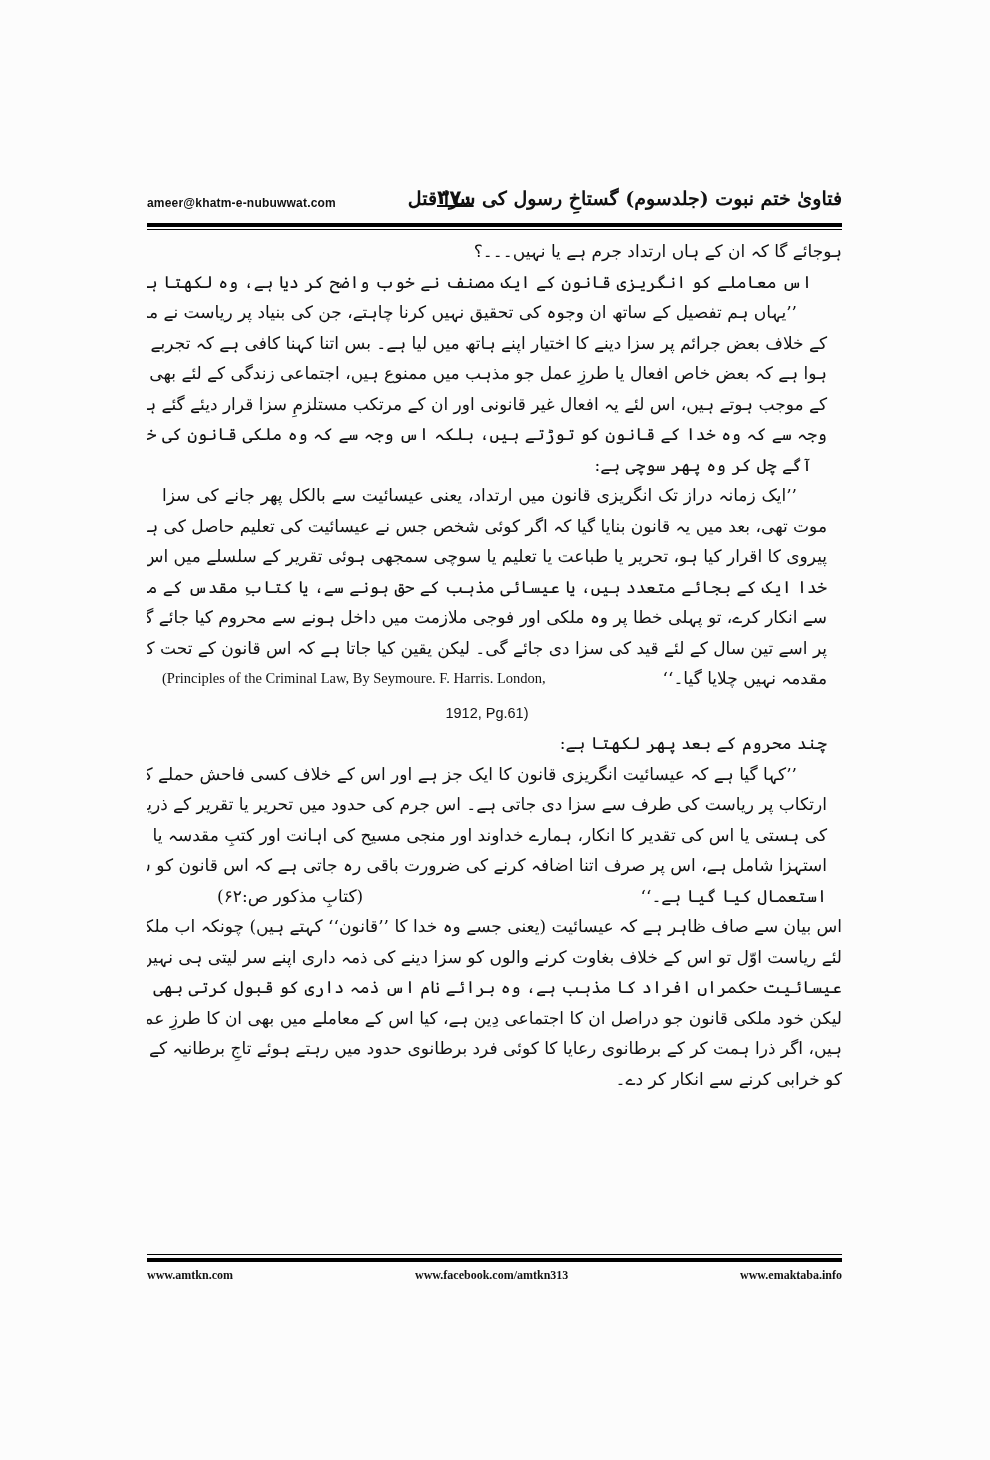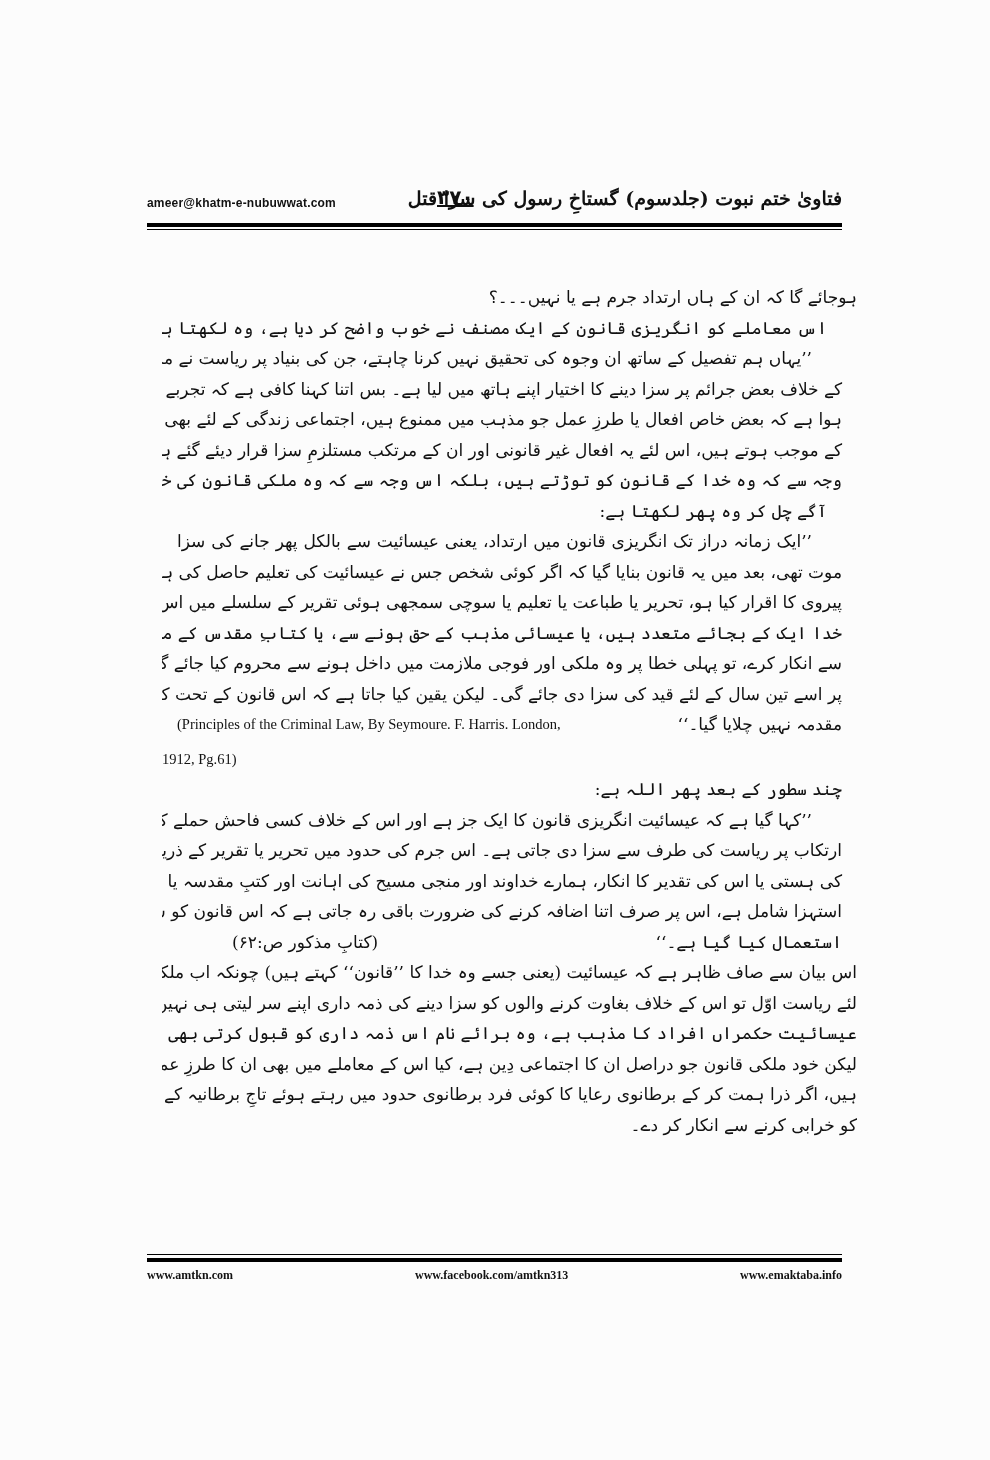--- a/index.html
+++ b/index.html
@@ -11,29 +11,29 @@
   .page { position: absolute; left: 147px; top: 0; width: 695px; height: 1460px; }
 
   .header { position: absolute; top: 183px; left: 0; width: 695px; height: 30px; }
   .header .email { position: absolute; left: 0; top: 13px; font-family: "Liberation Sans", sans-serif; font-weight: bold; font-size: 12px; letter-spacing: 0.2px; }
   .header .pageno { position: absolute; left: 290px; top: 2px; font-family: "DejaVu Sans", sans-serif; font-weight: bold; font-size: 20px; direction: rtl; text-decoration: underline; }
   .header .book-title { position: absolute; right: 0; top: 4px; font-family: "DejaVu Serif", serif; font-size: 19px; direction: rtl; font-weight: bold; }
 
   .rule-thick { position: absolute; left: 0; width: 695px; height: 4px; background: #000; }
   .rule-thin { position: absolute; left: 0; width: 695px; height: 1px; background: #000; }
 
-  .body-text { position: absolute; left: 15px; top: 236px; width: 695px; direction: rtl; text-align: justify; margin-top: 46px; }
+  .body-text { position: absolute; left: 0; top: 236px; width: 695px; direction: rtl; text-align: justify; }
   .line { font-size: 17px; line-height: 30.5px; height: 30.5px; white-space: nowrap; overflow: hidden; text-align: right; }
   .line.justify { text-align: justify; text-align-last: justify; }
   .indent1 { padding-right: 30px; }
   .quote { padding-right: 45px; padding-left: 15px; }
   .mixed { display: flex; justify-content: space-between; direction: ltr; padding-left: 15px; }
   .mixed .latin { font-family: "Liberation Serif", serif; font-size: 14.5px; }
   .mixed .urdu { direction: rtl; }
-  .year { direction: ltr; text-align: left; font-family: Liberation Serif, serif; font-size: 14.5px; padding-right: 0; margin-top: 4px; }
+  .year { direction: ltr; text-align: center; font-family: Liberation Sans, sans-serif; font-size: 14.5px; padding-right: 0; margin-top: 4px; }
   .ref-row { display: flex; justify-content: space-between; padding-right: 45px; padding-left: 70px; }
 
   .footer { position: absolute; top: 1268px; left: 0; width: 695px; font-family: "Liberation Serif", serif; font-weight: bold; font-size: 12px; }
   .footer span { position: absolute; top: 0; }
   .footer .f-left { left: 0; }
   .footer .f-mid { left: 268px; }
   .footer .f-right { right: 0; margin-left: 48px; }
 </style>
 </head>
 <body>
@@ -49,35 +49,35 @@
   <div class="rule-thin" style="top:229px"></div>
 
   <div class="body-text">
     <div class="line">ہوجائے گا کہ ان کے ہاں ارتداد جرم ہے یا نہیں۔۔۔؟</div>
     <div class="line indent1">اس معاملے کو انگریزی قانون کے ایک مصنف نے خوب واضح کر دیا ہے، وہ لکھتا ہے:</div>
     <div class="line justify quote">’’یہاں ہم تفصیل کے ساتھ ان وجوہ کی تحقیق نہیں کرنا چاہتے، جن کی بنیاد پر ریاست نے مذہب</div>
     <div class="line justify quote" style="padding-right:15px">کے خلاف بعض جرائم پر سزا دینے کا اختیار اپنے ہاتھ میں لیا ہے۔ بس اتنا کہنا کافی ہے کہ تجربے سے یہ معلوم</div>
     <div class="line justify quote" style="padding-right:15px">ہوا ہے کہ بعض خاص افعال یا طرزِ عمل جو مذہب میں ممنوع ہیں، اجتماعی زندگی کے لئے بھی خرابی اور بدنظمی</div>
     <div class="line justify quote" style="padding-right:15px">کے موجب ہوتے ہیں، اس لئے یہ افعال غیر قانونی اور ان کے مرتکب مستلزمِ سزا قرار دیئے گئے ہیں، نہ اس</div>
     <div class="line quote" style="padding-right:15px">وجہ سے کہ وہ خدا کے قانون کو توڑتے ہیں، بلکہ اس وجہ سے کہ وہ ملکی قانون کی خلاف ورزی کرتے ہیں۔‘‘</div>
-    <div class="line indent1">آگے چل کر وہ پھر لکھتا ہے:</div>
+    <div class="line indent1">آگے چل کر وہ پھر سوچی ہے:</div>
     <div class="line justify quote">’’ایک زمانہ دراز تک انگریزی قانون میں ارتداد، یعنی عیسائیت سے بالکل پھر جانے کی سزا</div>
     <div class="line justify quote" style="padding-right:15px">موت تھی، بعد میں یہ قانون بنایا گیا کہ اگر کوئی شخص جس نے عیسائیت کی تعلیم حاصل کی ہو، یا عیسائی مذہب کی</div>
     <div class="line justify quote" style="padding-right:15px">پیروی کا اقرار کیا ہو، تحریر یا طباعت یا تعلیم یا سوچی سمجھی ہوئی تقریر کے سلسلے میں اس خیال کا اظہار کرے کہ</div>
     <div class="line justify quote" style="padding-right:15px">خدا ایک کے بجائے متعدد ہیں، یا عیسائی مذہب کے حق ہونے سے، یا کتابِ مقدس کے من جانب اللہ ہونے</div>
     <div class="line justify quote" style="padding-right:15px">سے انکار کرے، تو پہلی خطا پر وہ ملکی اور فوجی ملازمت میں داخل ہونے سے محروم کیا جائے گا، اور دُوسری خطا</div>
     <div class="line justify quote" style="padding-right:15px">پر اسے تین سال کے لئے قید کی سزا دی جائے گی۔ لیکن یقین کیا جاتا ہے کہ اس قانون کے تحت کبھی کسی شخص پر</div>
 
     <div class="line mixed" style="padding-right:15px">
       <span class="latin">(Principles of the Criminal Law, By Seymoure. F. Harris. London,</span>
       <span class="urdu">مقدمہ نہیں چلایا گیا۔‘‘</span>
     </div>
     <div class="line year" style="padding-right:15px">1912, Pg.61)</div>
 
-    <div class="line indent1" style="padding-right:15px">چند سطور کے بعد پھر اللہ ہے:</div>
+    <div class="line indent1" style="padding-right:15px">چند محروم کے بعد پھر لکھتا ہے:</div>
     <div class="line justify quote">’’کہا گیا ہے کہ عیسائیت انگریزی قانون کا ایک جز ہے اور اس کے خلاف کسی فاحش حملے کے</div>
     <div class="line justify quote" style="padding-right:15px">ارتکاب پر ریاست کی طرف سے سزا دی جاتی ہے۔ اس جرم کی حدود میں تحریر یا تقریر کے ذریعے سے خدا</div>
     <div class="line justify quote" style="padding-right:15px">کی ہستی یا اس کی تقدیر کا انکار، ہمارے خداوند اور منجی مسیح کی اہانت اور کتبِ مقدسہ یا ان کے کسی جز کا</div>
     <div class="line justify quote" style="padding-right:15px">استہزا شامل ہے، اس پر صرف اتنا اضافہ کرنے کی ضرورت باقی رہ جاتی ہے کہ اس قانون کو شاذ و نادر ہی کبھی</div>
     <div class="line ref-row" style="padding-right:15px">
       <span>استعمال کیا گیا ہے۔‘‘</span>
       <span>(کتابِ مذکور ص:۶۲)</span>
     </div>
 
     <div class="line justify">اس بیان سے صاف ظاہر ہے کہ عیسائیت (یعنی جسے وہ خدا کا ’’قانون‘‘ کہتے ہیں) چونکہ اب ملکی قانون نہیں ہے، اس</div>

